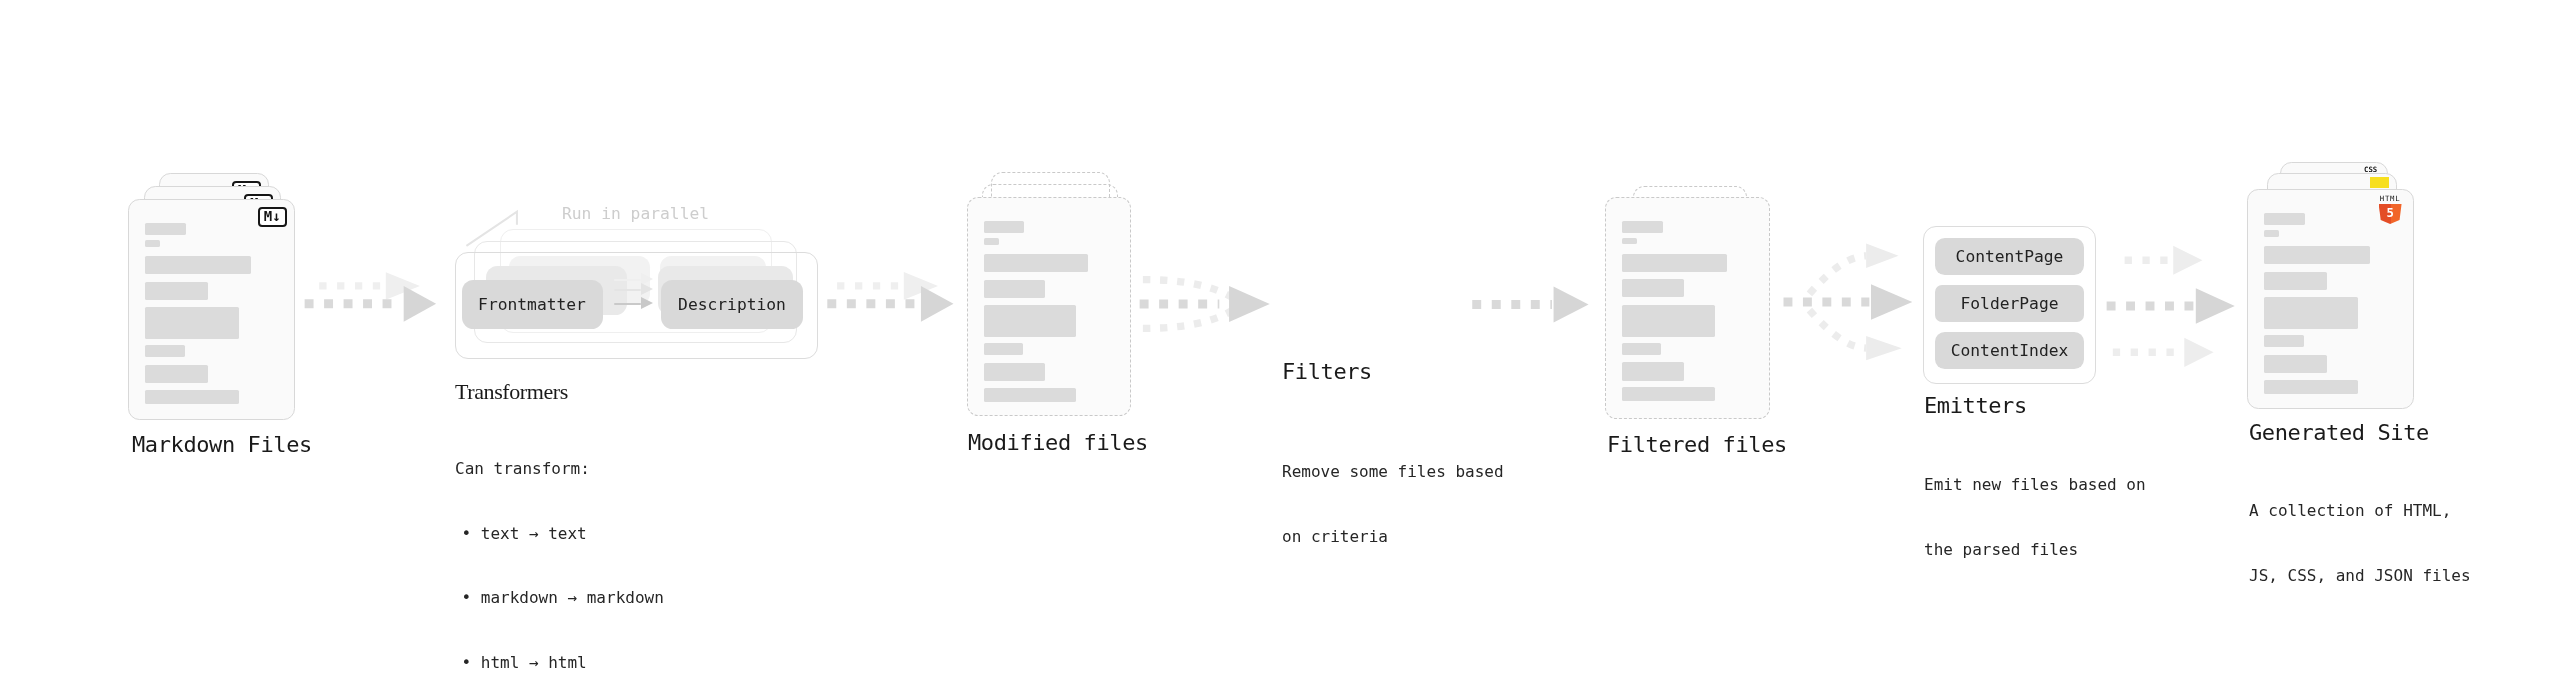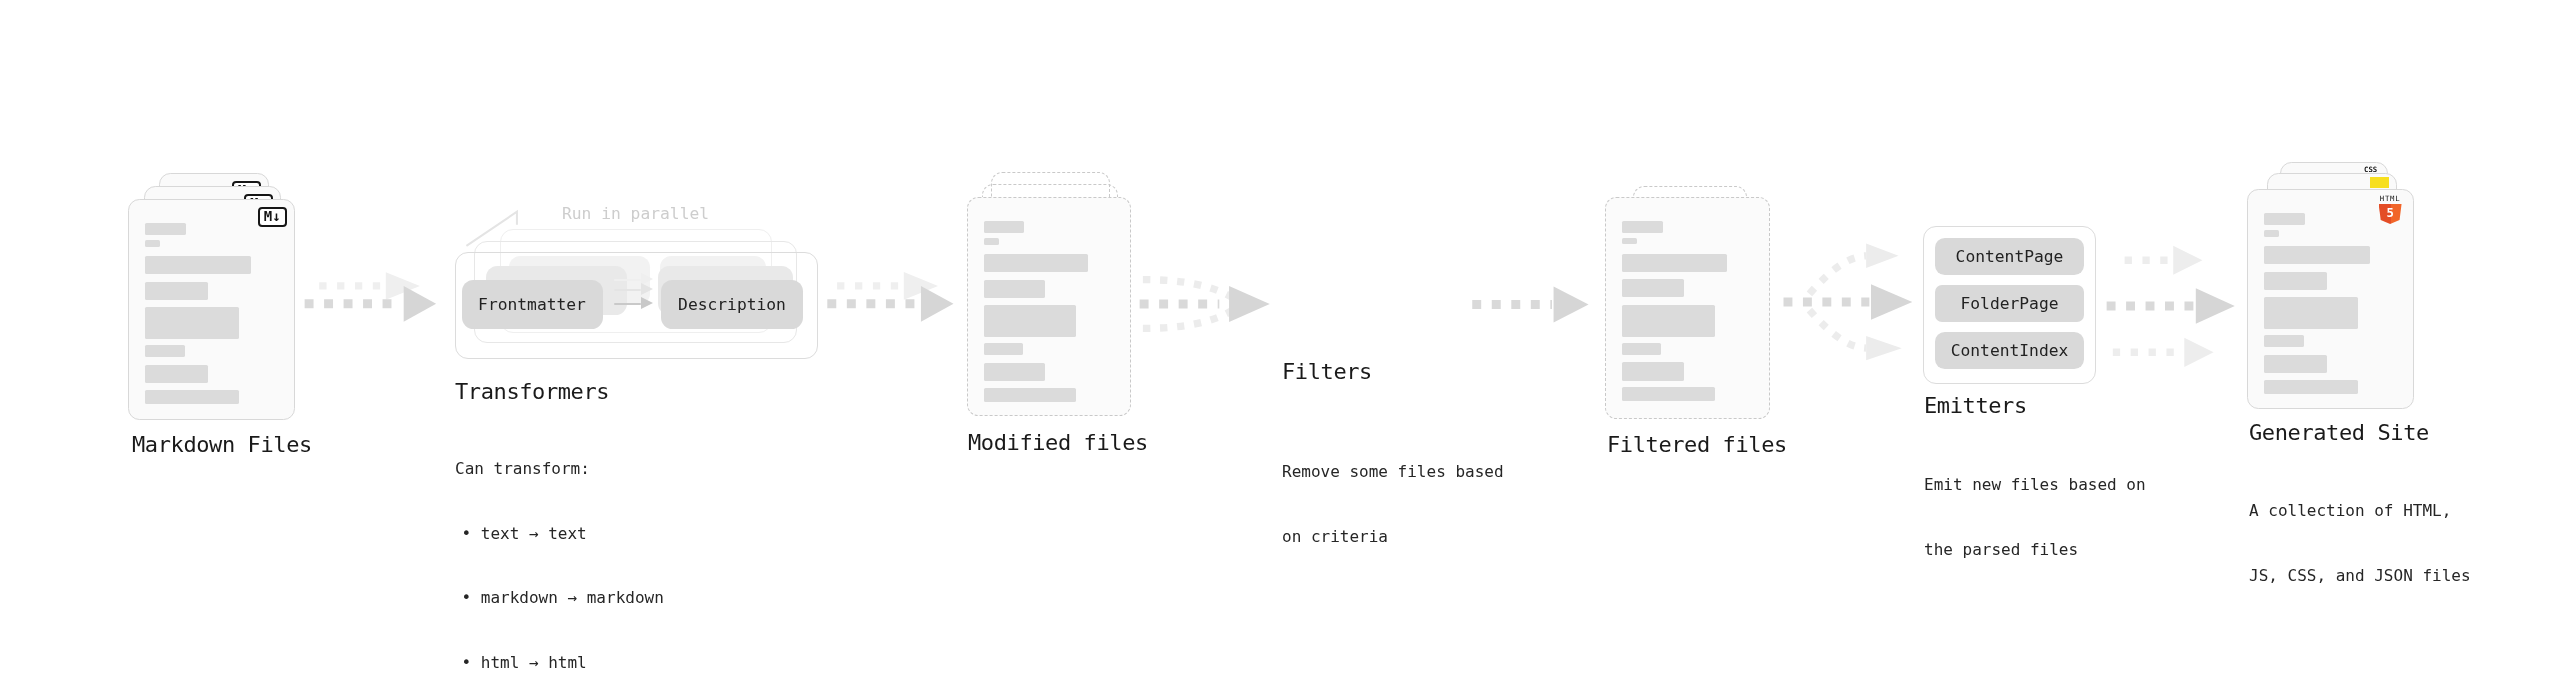--- a/index.html
+++ b/index.html
@@ -157,21 +157,21 @@
     <div class="ghost g2" style="left:31px;  top:37px; width:141px; height:49px;"></div>
     <div class="ghost g2" style="left:203px; top:37px; width:135px; height:49px;"></div>
 
     <div class="mini m3" style="left:159px; top:50px; width:27px;"></div>
     <div class="mini m2" style="left:159px; top:60px; width:27px;"></div>
     <div class="mini m1" style="left:159px; top:74px; width:27px;"></div>
 
     <div class="pill" style="left:6.5px;   top:51px; width:141px; height:49px;">Frontmatter</div>
     <div class="pill" style="left:206px; top:51px; width:142px; height:49px;">Description</div>
   </div>
-  <div class="heading" style="left:455px; top:379px;">Transformers</div>
+  <div class="heading" style="left:455px; top:379px;font-family:Liberation Serif, serif;">Transformers</div>
   <div class="body-text" style="left:455px; top:415px;">
     <div>Can transform:</div>
     <div class="indent">• text → text</div>
     <div class="indent">• markdown → markdown</div>
     <div class="indent">• html → html</div>
   </div>
 
   <svg class="arrow" style="left:824px; top:268px;" width="132" height="57" viewBox="0 0 162 70">
     <path d="M16,22 H96" stroke="#efefef" stroke-width="9" stroke-dasharray="9 13" fill="none"></path>
     <polygon points="98,5 140,22 98,39" fill="#efefef"></polygon>

